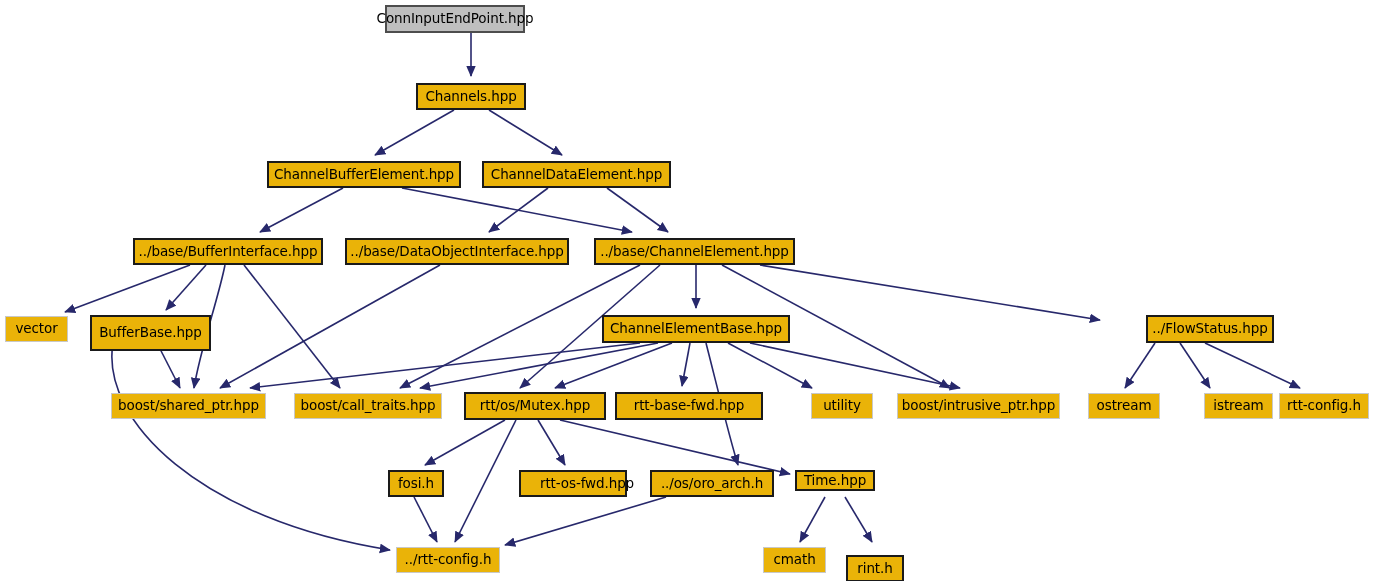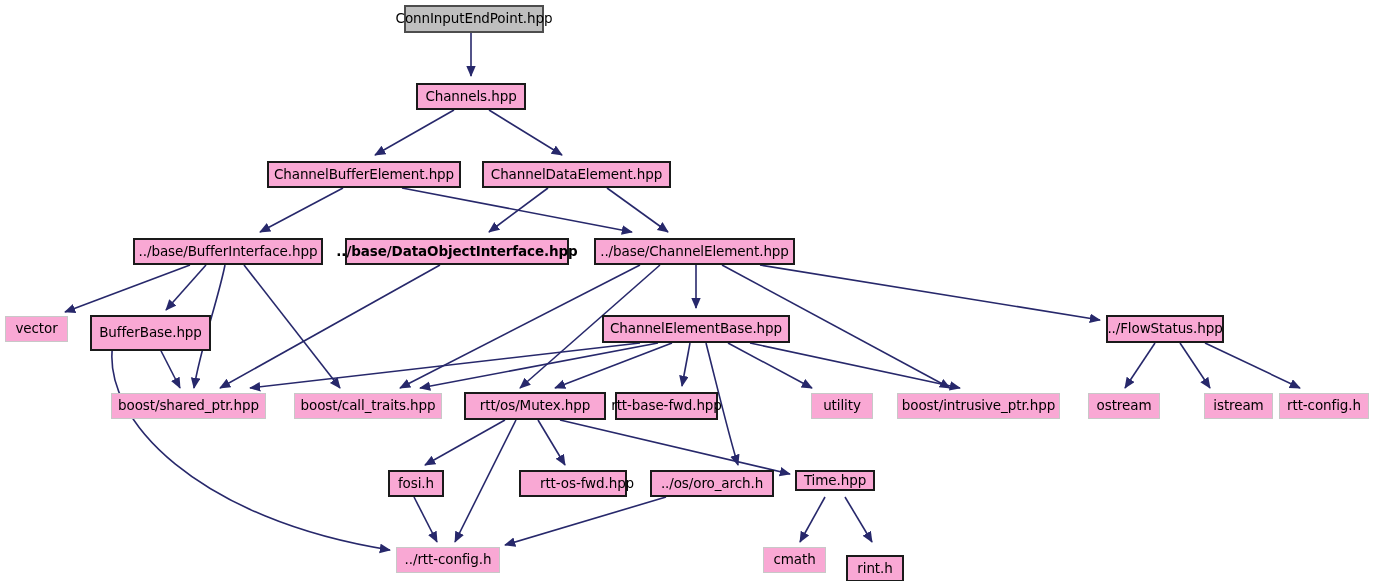--- a/index.html
+++ b/index.html
@@ -6,21 +6,21 @@
   body{font-family:"DejaVu Sans","Liberation Sans",sans-serif;}
   #graph-canvas{position:relative;width:1375px;height:581px;background:#ffffff;overflow:hidden;}
   #edge-layer{position:absolute;left:0;top:0;width:1375px;height:581px;}
   .node{
     position:absolute;
     box-sizing:border-box;
     display:flex;
     align-items:center;
     justify-content:center;
     white-space:nowrap;
-    background:#f9a8d4;
+    background:#eab308;
     border:1px solid #c8c8c8;
     color:#000000;
     font-size:13.5px;
     line-height:1;
     height:26px;
     letter-spacing:-0.1px;
   }
   .node.solid{ border:2px solid #1a1a1a; }
   .node.root{ border:2px solid #4d4d4d; background:#bfbfbf; }
   .node-label{ pointer-events:none; padding:0 4px; }
@@ -69,63 +69,63 @@
         <path d="M516,420 L455,542" fill="none" stroke="#27286b" stroke-width="1.6" marker-end="url(#arrowhead)"></path>
         <path d="M538,420 L565,465" fill="none" stroke="#27286b" stroke-width="1.6" marker-end="url(#arrowhead)"></path>
         <path d="M560,420 L790,474" fill="none" stroke="#27286b" stroke-width="1.6" marker-end="url(#arrowhead)"></path>
         <path d="M414,497 L437,542" fill="none" stroke="#27286b" stroke-width="1.6" marker-end="url(#arrowhead)"></path>
         <path d="M666,497 L505,545" fill="none" stroke="#27286b" stroke-width="1.6" marker-end="url(#arrowhead)"></path>
         <path d="M825,497 L800,542" fill="none" stroke="#27286b" stroke-width="1.6" marker-end="url(#arrowhead)"></path>
         <path d="M845,497 L872,542" fill="none" stroke="#27286b" stroke-width="1.6" marker-end="url(#arrowhead)"></path>
       </g>
   </svg>
   <div id="node-layer">
-      <div class="node root" style="left: 385px; top: 5px; width: 140px; height: 28px; margin-left: 19px;">
+      <div class="node root" style="left: 385px; top: 5px; width: 140px; height: 28px;">
         <span class="node-label">ConnInputEndPoint.hpp</span>
       </div>
       <div class="node solid" style="left: 416px; top: 83px; width: 110px; height: 27px;">
         <span class="node-label">Channels.hpp</span>
       </div>
       <div class="node solid" style="left: 267px; top: 161px; width: 194px; height: 27px;">
         <span class="node-label">ChannelBufferElement.hpp</span>
       </div>
       <div class="node solid" style="left: 482px; top: 161px; width: 189px; height: 27px;">
         <span class="node-label">ChannelDataElement.hpp</span>
       </div>
       <div class="node solid" style="left: 133px; top: 238px; width: 190px; height: 27px;">
         <span class="node-label">../base/BufferInterface.hpp</span>
       </div>
-      <div class="node solid" style="left: 345px; top: 238px; width: 224px; height: 27px; font-weight: bold;">
+      <div class="node solid" style="left: 345px; top: 238px; width: 224px; height: 27px;">
         <span class="node-label">../base/DataObjectInterface.hpp</span>
       </div>
       <div class="node solid" style="left: 594px; top: 238px; width: 201px; height: 27px;">
         <span class="node-label">../base/ChannelElement.hpp</span>
       </div>
       <div class="node light" style="left: 5px; top: 316px; width: 63px; height: 26px;">
         <span class="node-label">vector</span>
       </div>
       <div class="node solid" style="left: 90px; top: 315px; width: 121px; height: 36px;">
         <span class="node-label">BufferBase.hpp</span>
       </div>
       <div class="node solid" style="left: 602px; top: 315px; width: 188px; height: 28px;">
         <span class="node-label">ChannelElementBase.hpp</span>
       </div>
-      <div class="node solid" style="left: 1106px; top: 315px; width: 118px; height: 28px; text-align: center;">
+      <div class="node solid" style="left: 1146px; top: 315px; width: 128px; height: 28px; text-align: center;">
         <span class="node-label">../FlowStatus.hpp</span>
       </div>
       <div class="node light" style="left: 111px; top: 393px; width: 155px; height: 26px;">
         <span class="node-label">boost/shared_ptr.hpp</span>
       </div>
       <div class="node light" style="left: 294px; top: 393px; width: 148px; height: 26px;">
         <span class="node-label">boost/call_traits.hpp</span>
       </div>
       <div class="node solid" style="left: 464px; top: 392px; width: 142px; height: 28px;">
         <span class="node-label">rtt/os/Mutex.hpp</span>
       </div>
-      <div class="node solid" style="left: 615px; top: 392px; width: 103px; height: 28px;">
+      <div class="node solid" style="left: 615px; top: 392px; width: 148px; height: 28px;">
         <span class="node-label">rtt-base-fwd.hpp</span>
       </div>
       <div class="node light" style="left: 811px; top: 393px; width: 62px; height: 26px;">
         <span class="node-label">utility</span>
       </div>
       <div class="node light" style="left: 897px; top: 393px; width: 163px; height: 26px;">
         <span class="node-label">boost/intrusive_ptr.hpp</span>
       </div>
       <div class="node light" style="left: 1088px; top: 393px; width: 72px; height: 26px;">
         <span class="node-label">ostream</span>

